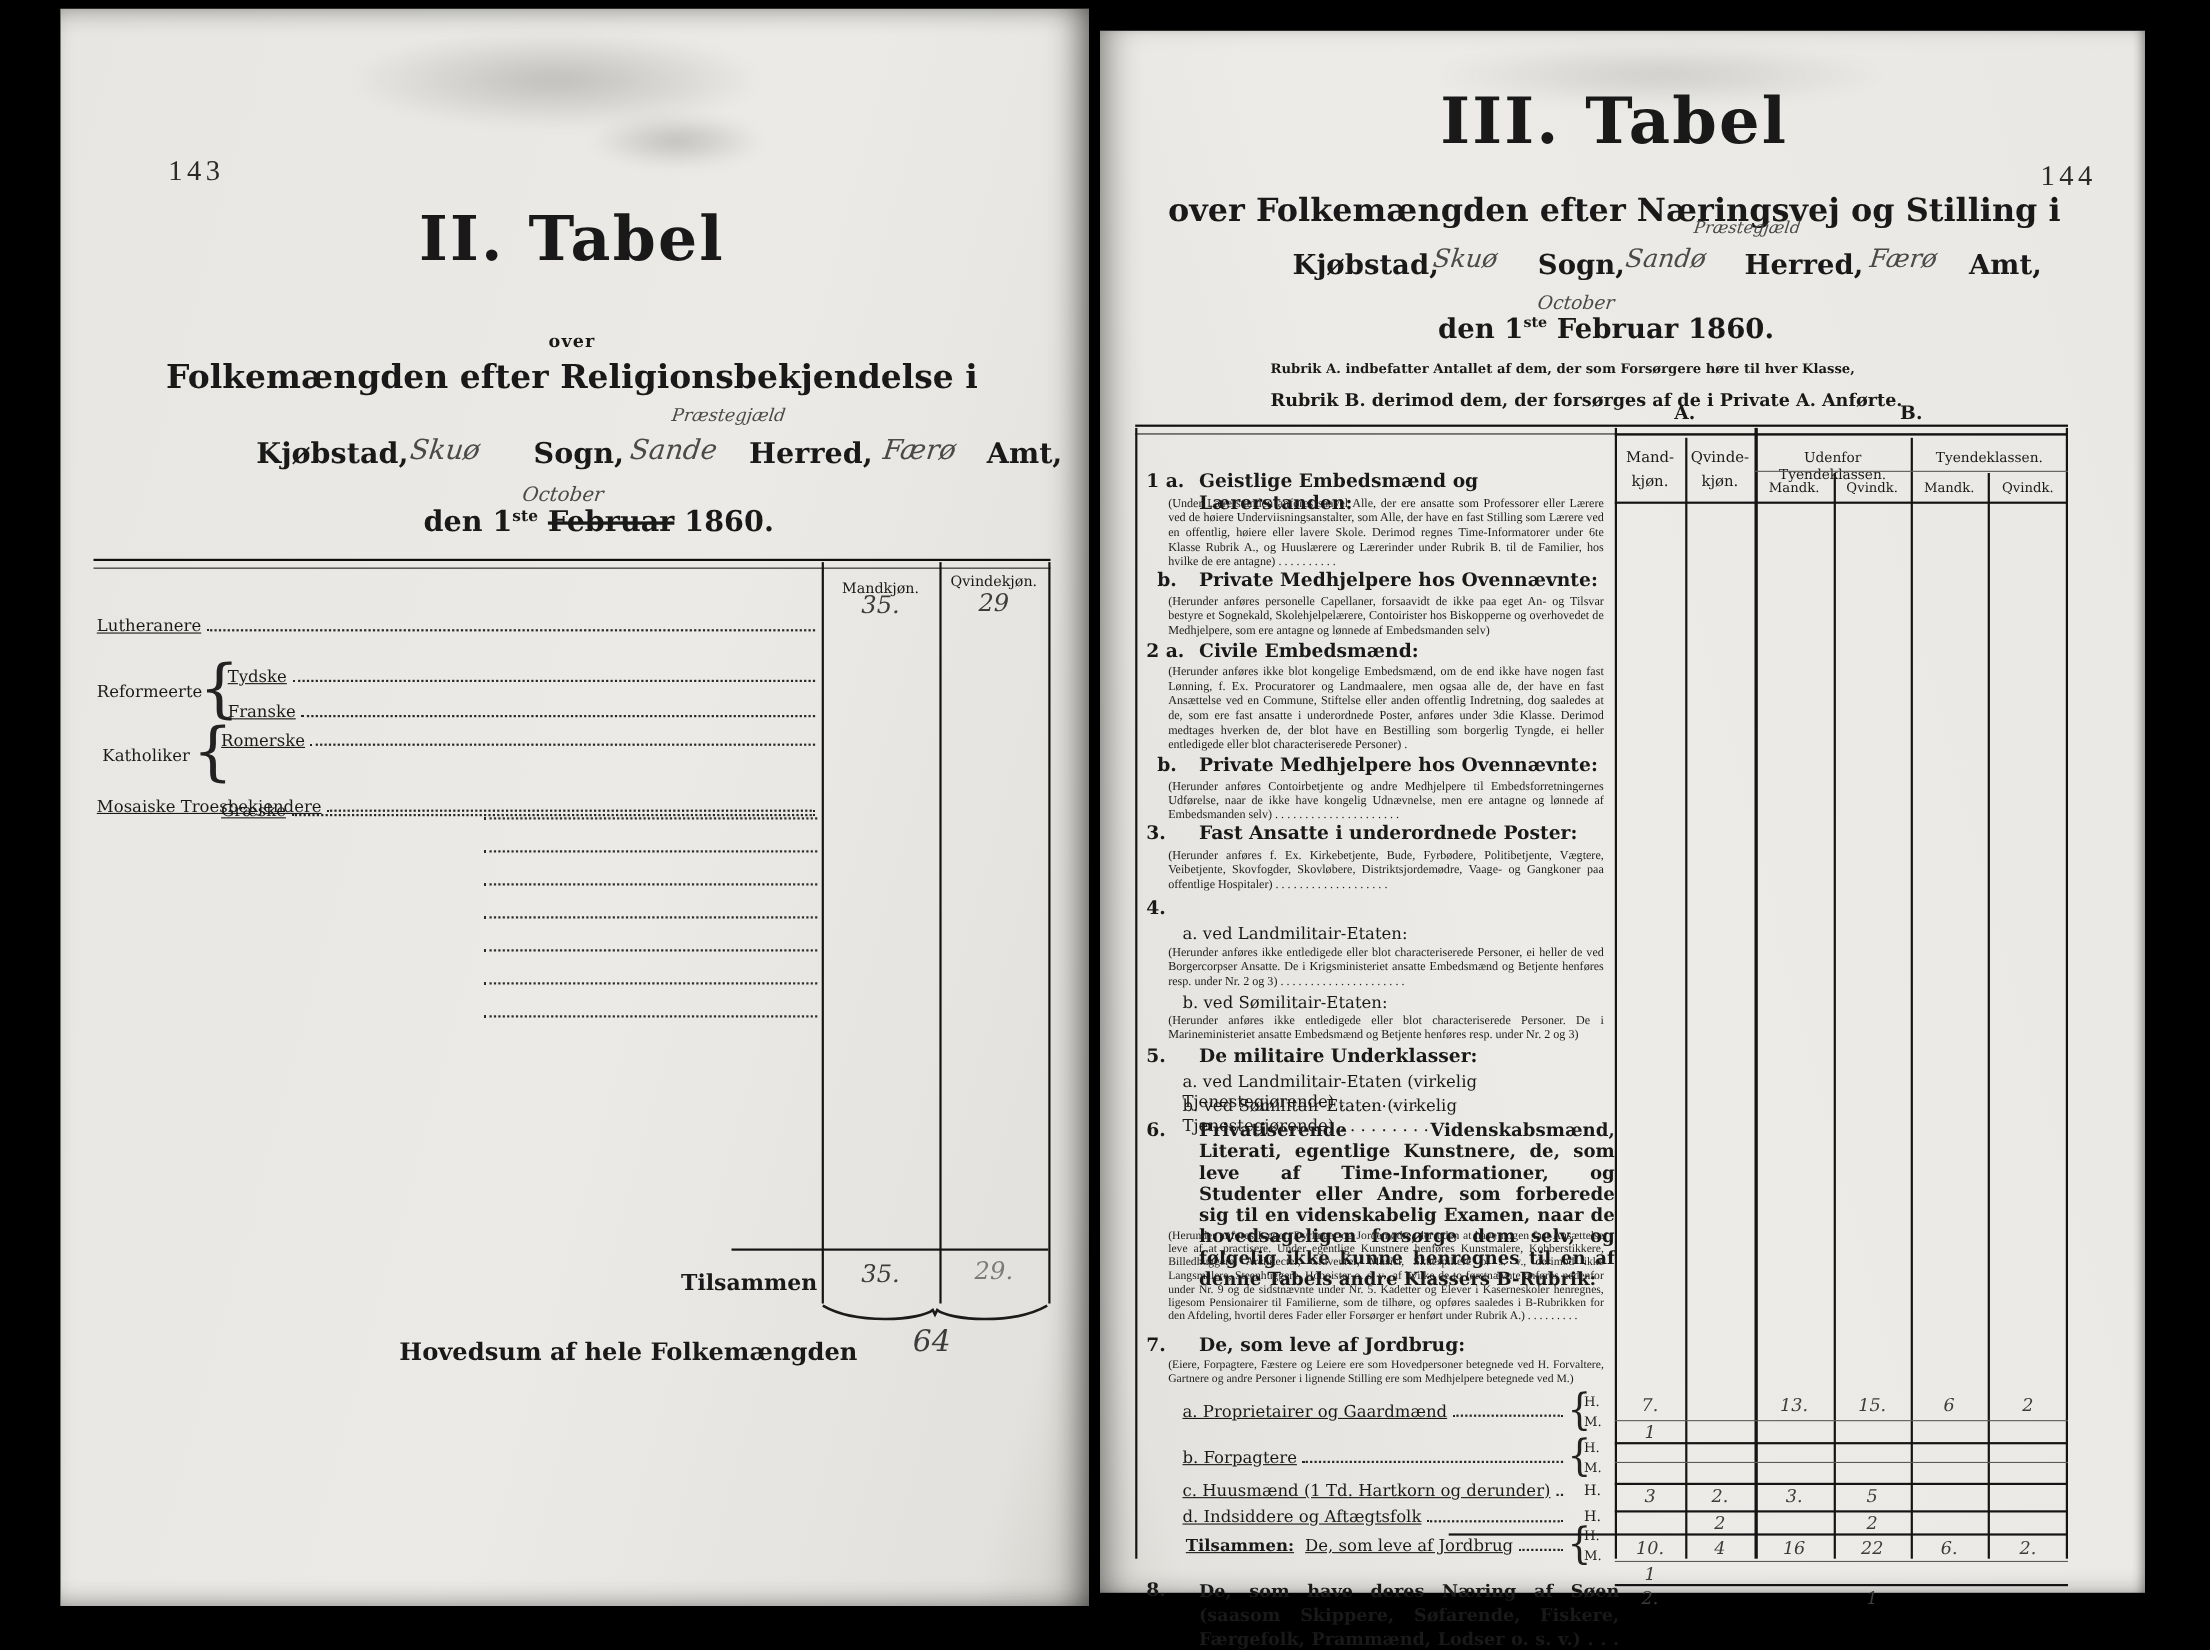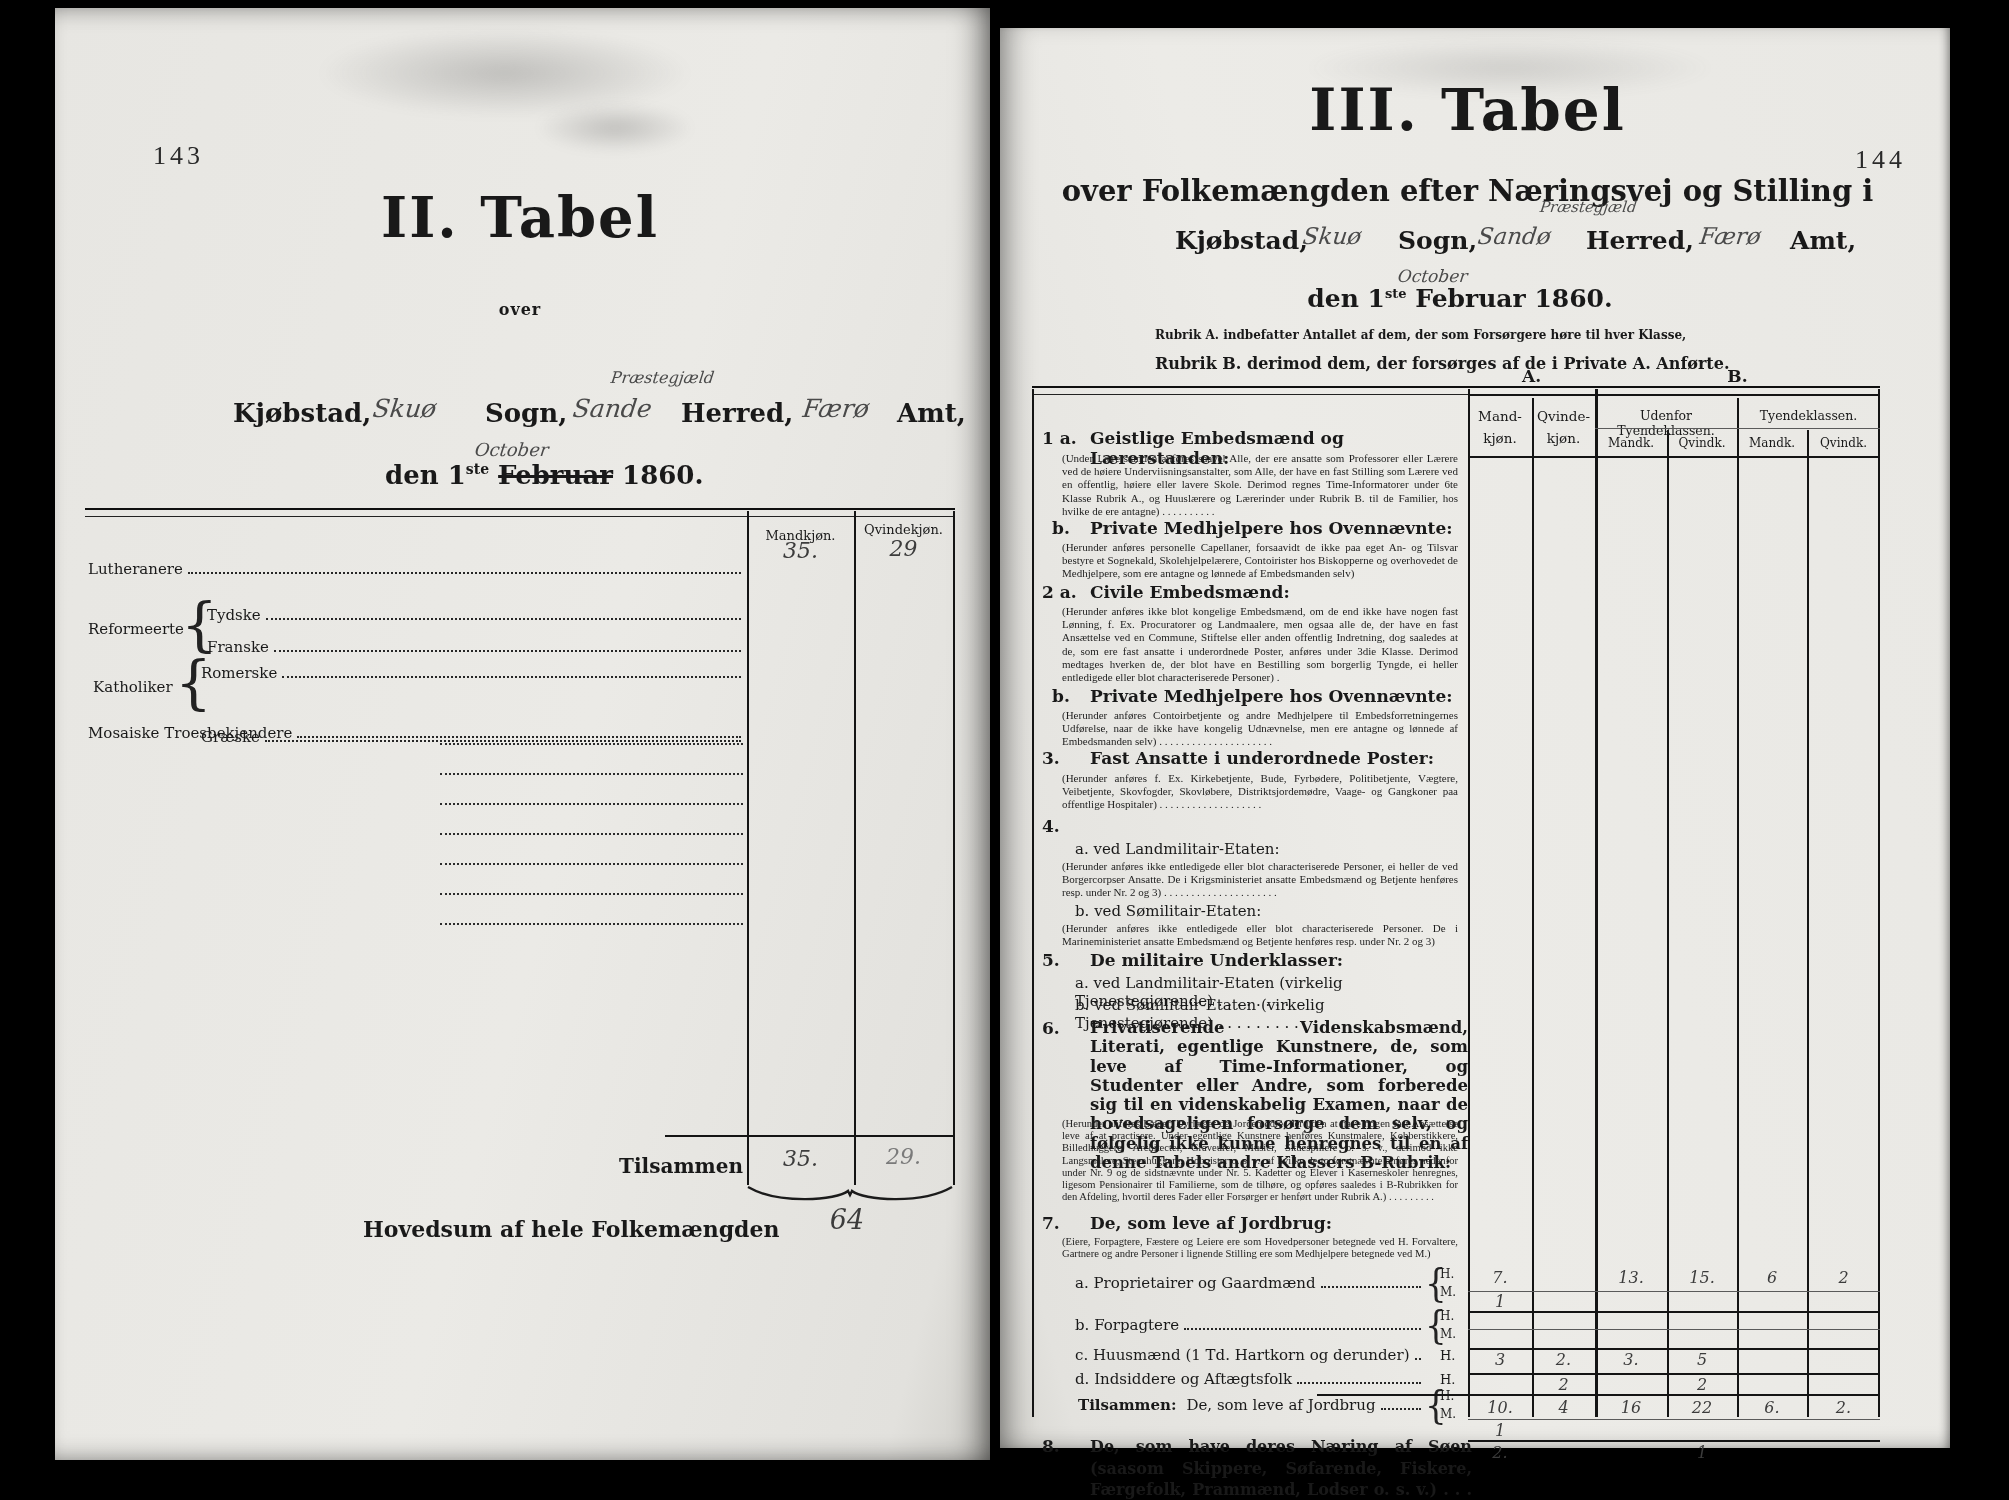--- a/index.html
+++ b/index.html
@@ -24,21 +24,21 @@
   .hw{font-family:"DejaVu Serif",serif;font-style:italic;color:#4a4a4a;transform:skewX(-7deg);}
   .note{font-family:"Liberation Serif",serif;font-size:11px;line-height:1.2;text-align:justify;color:#1d1d1d;}
   .rowlbl{font-size:17px;font-weight:bold;font-family:"DejaVu Serif",serif;}
   .sublbl{font-size:15px;font-family:"DejaVu Serif",serif;}
   .vline{position:absolute;background:#141414;width:1.6px;}
   .vthick{width:2.6px;}
   .hline{position:absolute;background:#141414;height:1.6px;}
   .hthick{height:2.4px;}
   .hthin{height:1px;background:#5a5a5a;}
   .drule{position:absolute;height:6px;border-top:2.6px solid #0f0f0f;border-bottom:1.3px solid #222;}
-  .row{position:absolute;display:flex;align-items:baseline;}
+  .row{position:absolute;display:flex;align-items:baseline;text-decoration:underline;}
   .leader{flex:1;border-bottom:2px dotted #262626;margin:0 2px 3px 5px;}
   .dotline{position:absolute;border-bottom:2px dotted #2c2c2c;}
   .num{position:absolute;font-family:"DejaVu Serif",serif;font-style:italic;font-size:16px;color:#3c3c3c;text-align:center;}
   .numL{font-size:22px;}
   .hdr{font-family:"DejaVu Serif",serif;}
   .smudge{position:absolute;filter:blur(6px);opacity:.28;background:radial-gradient(ellipse at center,#555 0%,transparent 70%);}
   .brace2{position:absolute;font-family:"DejaVu Serif",serif;}
   .brace2 .bg{position:absolute;left:0;top:-4px;font-size:34px;font-weight:400;color:#222;transform:scaleY(1.15);}
   .brace2 .hm{position:absolute;left:15px;font-size:12px;color:#1d1d1d;font-family:"DejaVu Serif",serif;}
   .grpbrace{position:absolute;font-size:58px;font-weight:300;color:#222;font-family:"DejaVu Serif",serif;line-height:1;}
@@ -49,20 +49,21 @@
 <div class="canvas">
 
   <div class="page pageL">
     <div class="smudge" style="left:260px;top:20px;width:380px;height:90px;"></div>
     <div class="smudge" style="left:480px;top:95px;width:160px;height:50px;"></div>
 
     <div class="abs pageno" style="left:98px;top:133px;">143</div>
 
     <div class="abs fr title c" style="left:30px;top:176px;width:870px;">II. Tabel</div>
     <div class="abs fr b c" style="left:30px;top:292px;width:870px;font-size:16px;letter-spacing:1px;">over</div>
+    <div class="abs fr sub c" style="left:30px;top:318px;width:870px;">Folkemængden efter Religionsbekjendelse i</div>
 
     <div class="abs fr locw" style="left:178px;top:390px;">Kjøbstad,</div>
     <div class="abs hw" style="left:318px;top:386px;font-size:25px;">Skuø</div>
     <div class="abs fr locw" style="left:430px;top:390px;">Sogn,</div>
     <div class="abs hw" style="left:518px;top:386px;font-size:25px;">Sande</div>
     <div class="abs hw" style="left:556px;top:360px;font-size:16px;">Præstegjæld</div>
     <div class="abs fr locw" style="left:626px;top:390px;">Herred,</div>
     <div class="abs hw" style="left:748px;top:386px;font-size:25px;">Færø</div>
     <div class="abs fr locw" style="left:842px;top:390px;">Amt,</div>
 

